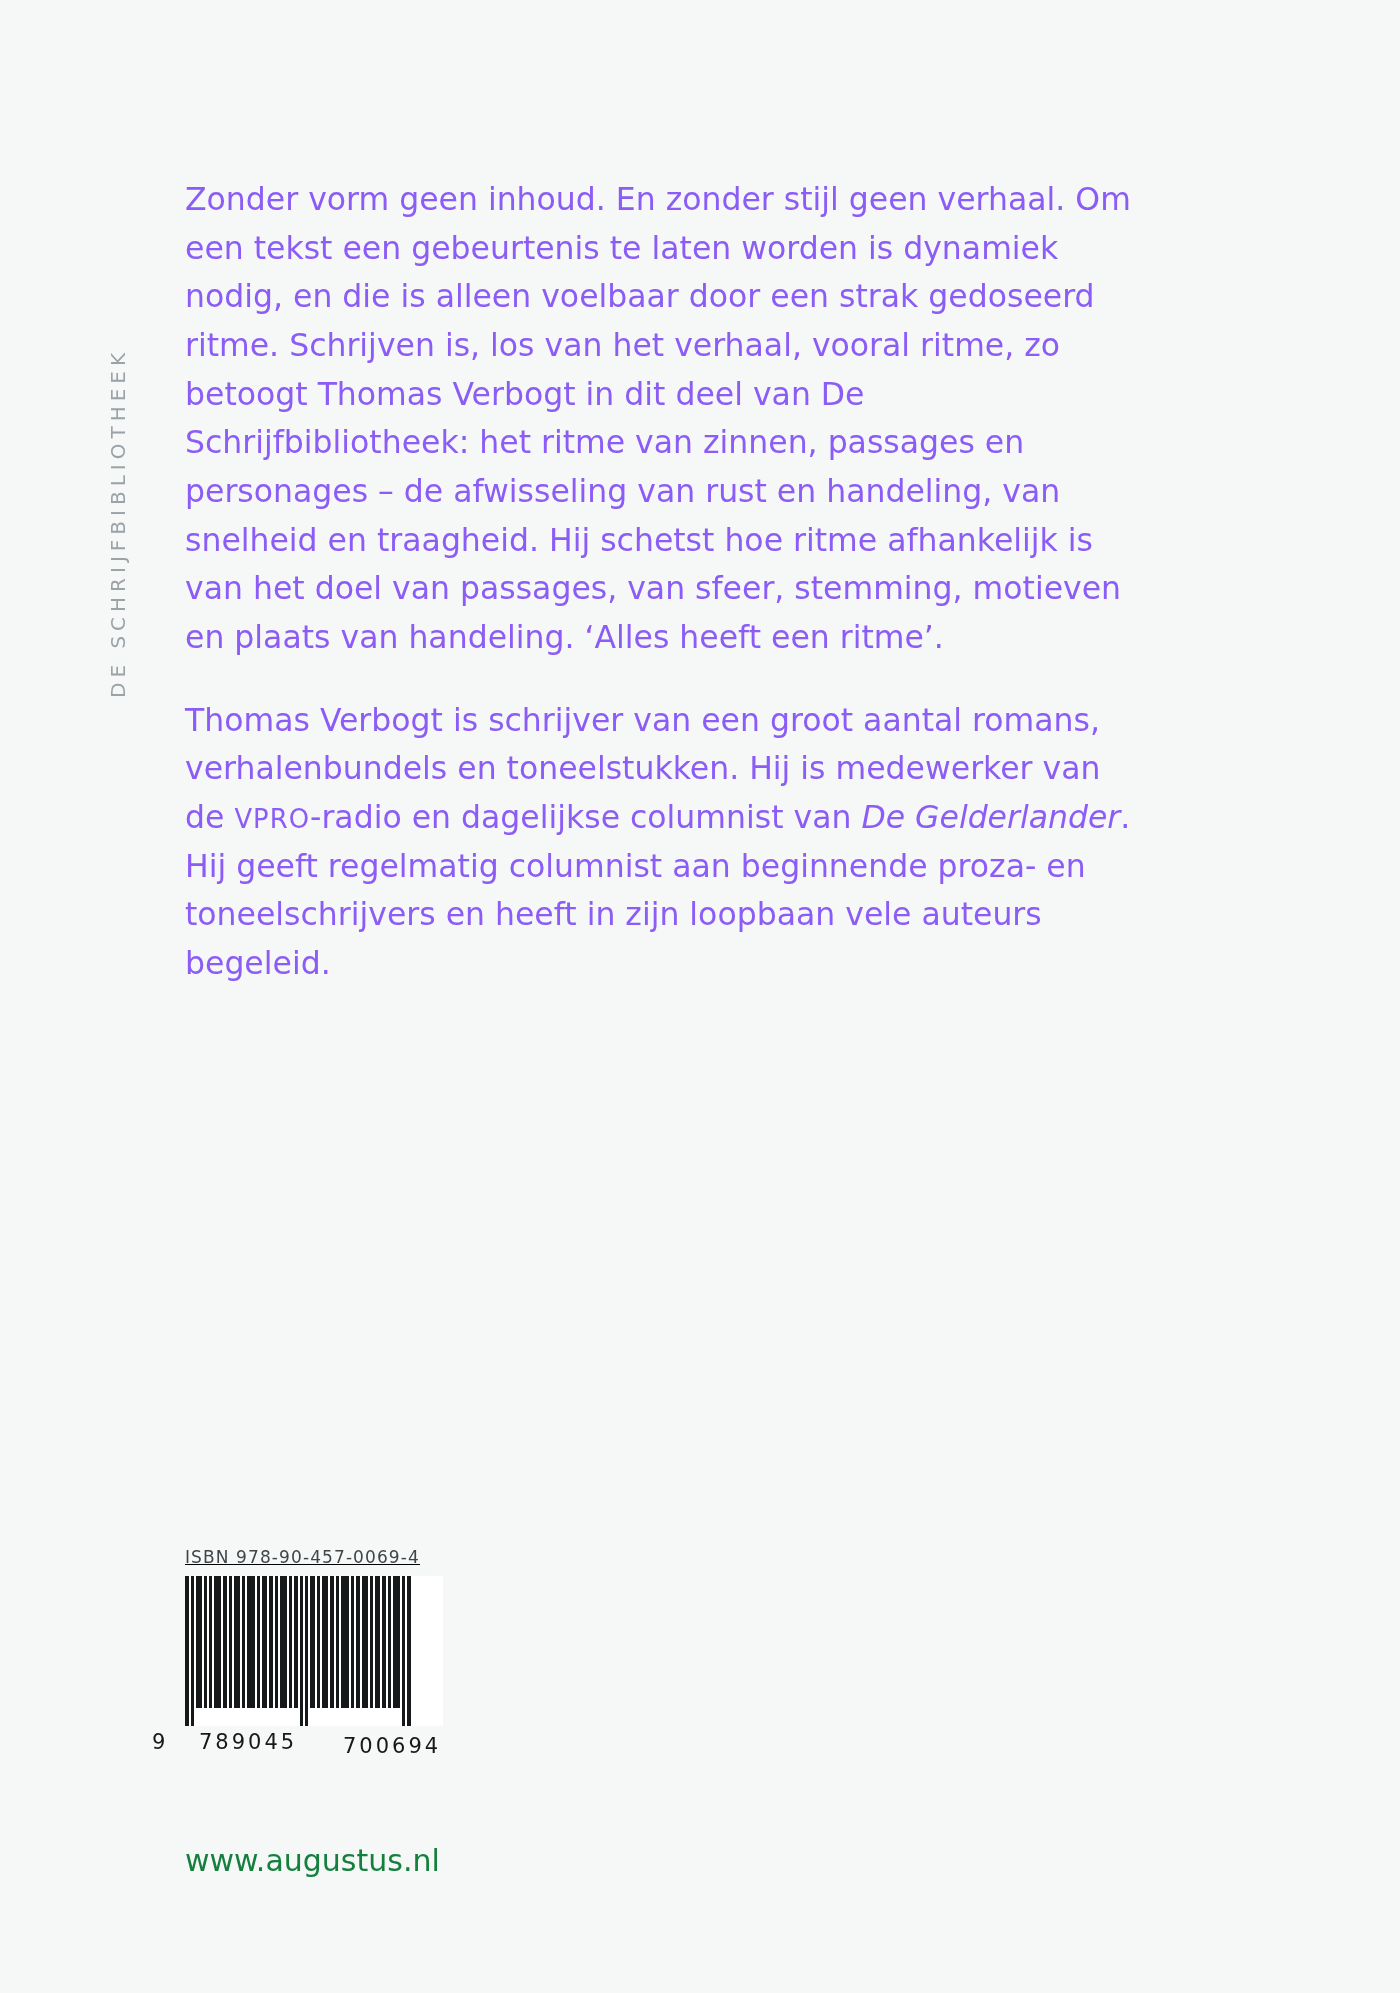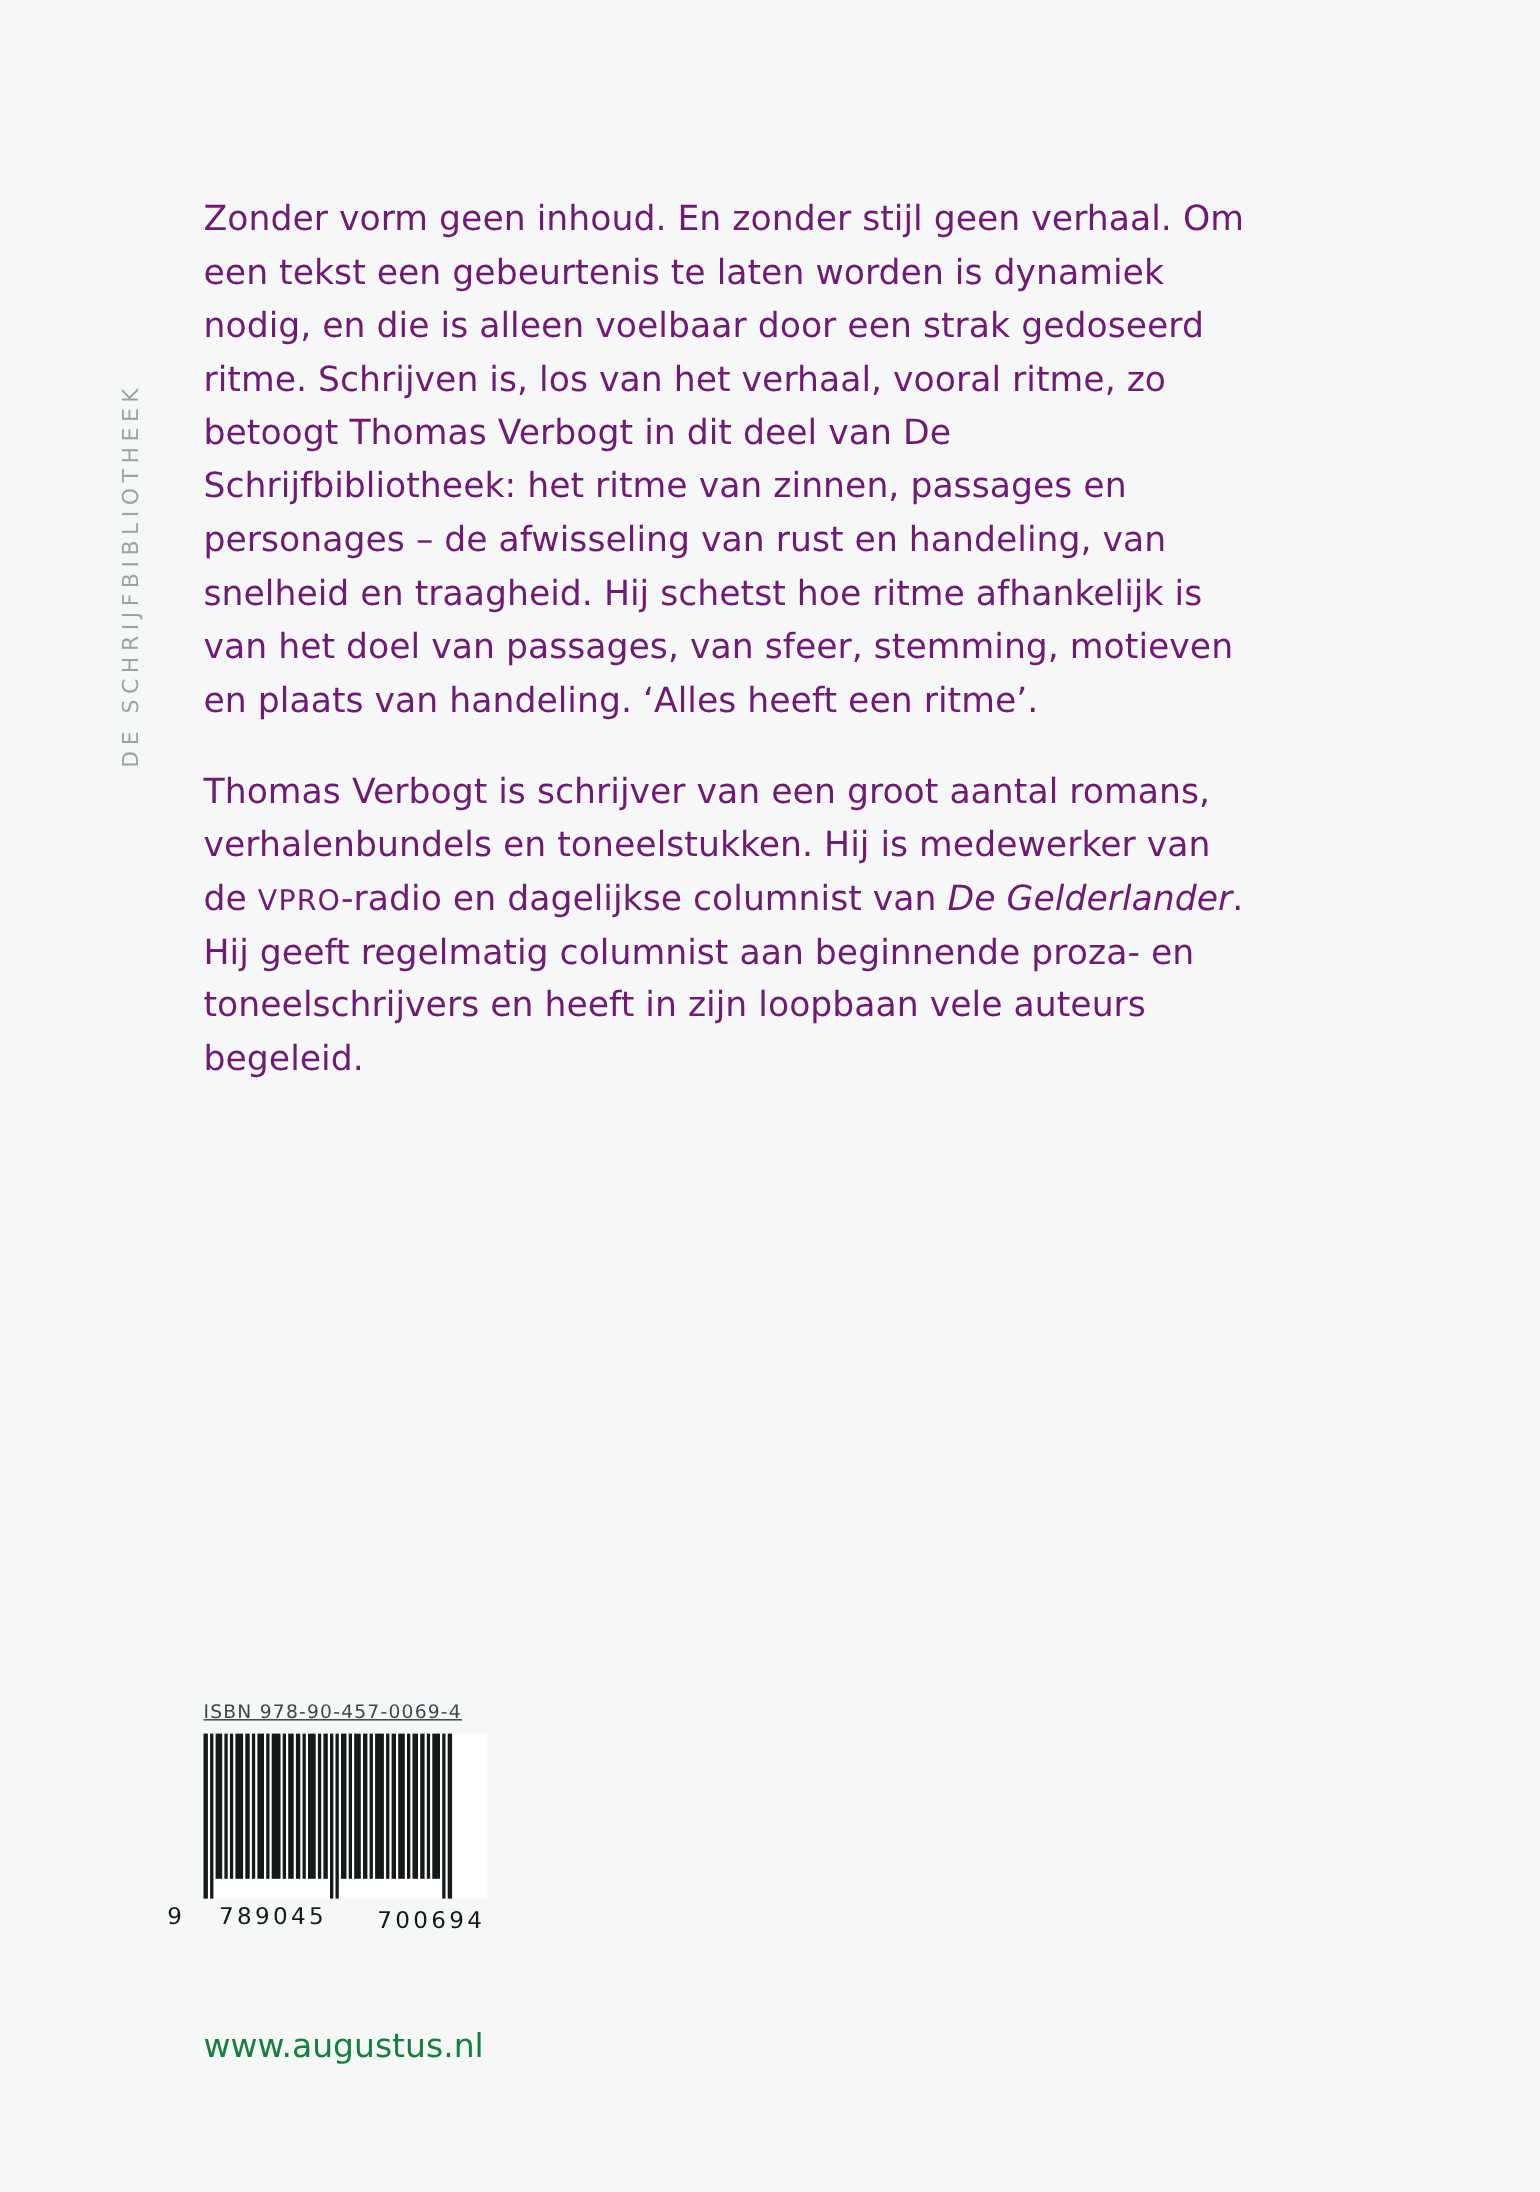--- a/index.html
+++ b/index.html
@@ -45,21 +45,21 @@
     text-orientation: mixed;
     transform: rotate(180deg);
     font-family: "DejaVu Sans", sans-serif;
     white-space: nowrap;
   }
   .blurb {
     position: absolute;
     left: 185px;
     top: 175px;
     width: 950px;
-    color: #701a75;
+    color: #8b5cf6;
     font-size: 31.5px;
     line-height: 1.545;
     font-family: "DejaVu Sans", sans-serif;
     font-weight: 400;
   }
   .blurb p {
     margin: 0 0 34px 0;
   }
   .blurb p:last-child {
     margin-bottom: 0;

